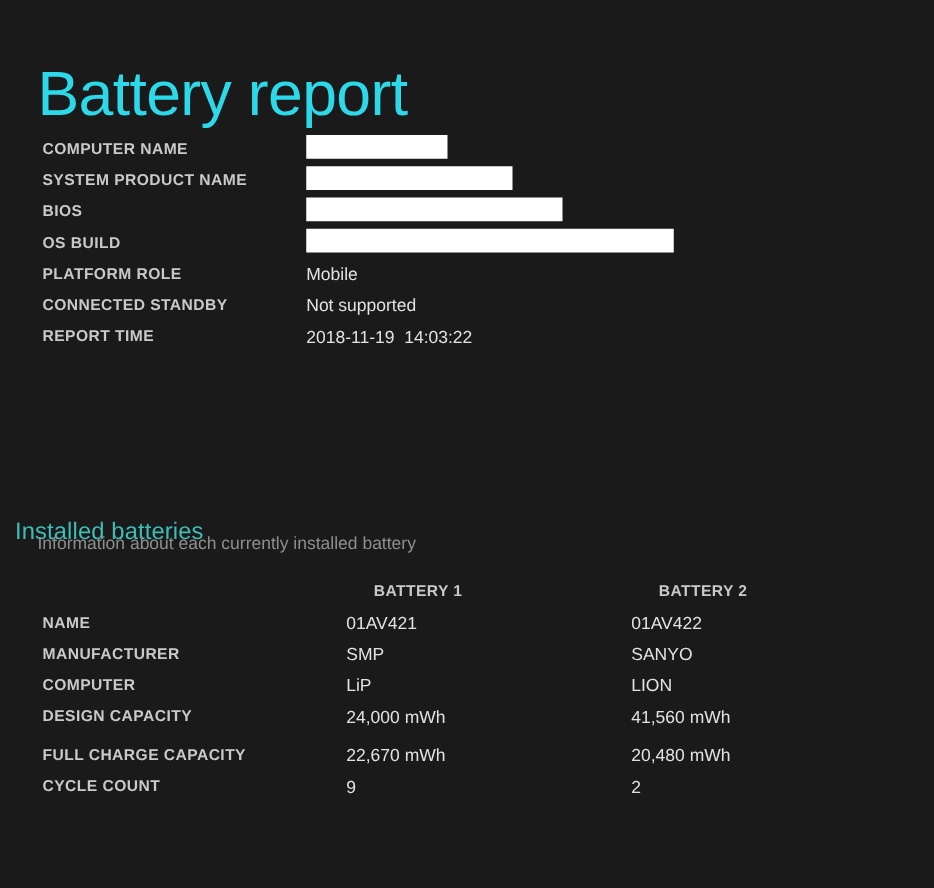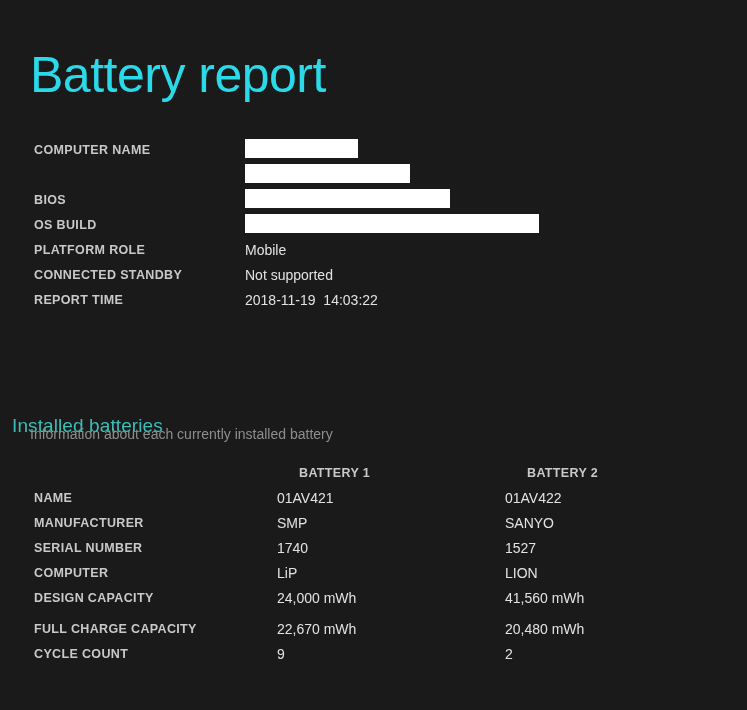--- a/index.html
+++ b/index.html
@@ -26,21 +26,21 @@
     letter-spacing: -0.5px;
     color: #2bd9e8;
     line-height: 1.1;
     white-space: nowrap;
   }
 
   
   .summary-block {
     position: absolute;
     left: 34px;
-    top: 141px;
+    top: 110px;
     width: 680px;
   }
   .summary-row {
     position: relative;
     height: 25px;
   }
   .summary-label {
     position: absolute;
     left: 0;
     top: 0;
@@ -144,20 +144,21 @@
 <body>
 
 <h1 class="page-title">Battery report</h1>
 
 <div class="summary-block">
     <div class="summary-row">
       <div class="summary-label">COMPUTER NAME</div>
       <div class="redaction-bar" style="width: 113px;"></div>
     </div>
     <div class="summary-row">
+      <div class="summary-label">SYSTEM PRODUCT NAME</div>
       <div class="redaction-bar" style="width: 165px;"></div>
     </div>
     <div class="summary-row">
       <div class="summary-label">BIOS</div>
       <div class="redaction-bar" style="width: 205px;"></div>
     </div>
     <div class="summary-row">
       <div class="summary-label">OS BUILD</div>
       <div class="redaction-bar" style="width: 294px;"></div>
     </div>
@@ -186,25 +187,20 @@
     </div>
     <div class="battery-row">
       <div class="bt-label">NAME</div>
       <div class="bt-val col1">01AV421</div>
       <div class="bt-val col2">01AV422</div>
     </div>
     <div class="battery-row">
       <div class="bt-label">MANUFACTURER</div>
       <div class="bt-val col1">SMP</div>
       <div class="bt-val col2">SANYO</div>
-    </div>
-    <div class="battery-row">
-      <div class="bt-label">SERIAL NUMBER</div>
-      <div class="bt-val col1">1740</div>
-      <div class="bt-val col2">1527</div>
     </div>
     <div class="battery-row">
       <div class="bt-label">COMPUTER</div>
       <div class="bt-val col1">LiP</div>
       <div class="bt-val col2">LION</div>
     </div>
     <div class="battery-row">
       <div class="bt-label">DESIGN CAPACITY</div>
       <div class="bt-val col1">24,000 mWh</div>
       <div class="bt-val col2">41,560 mWh</div>

